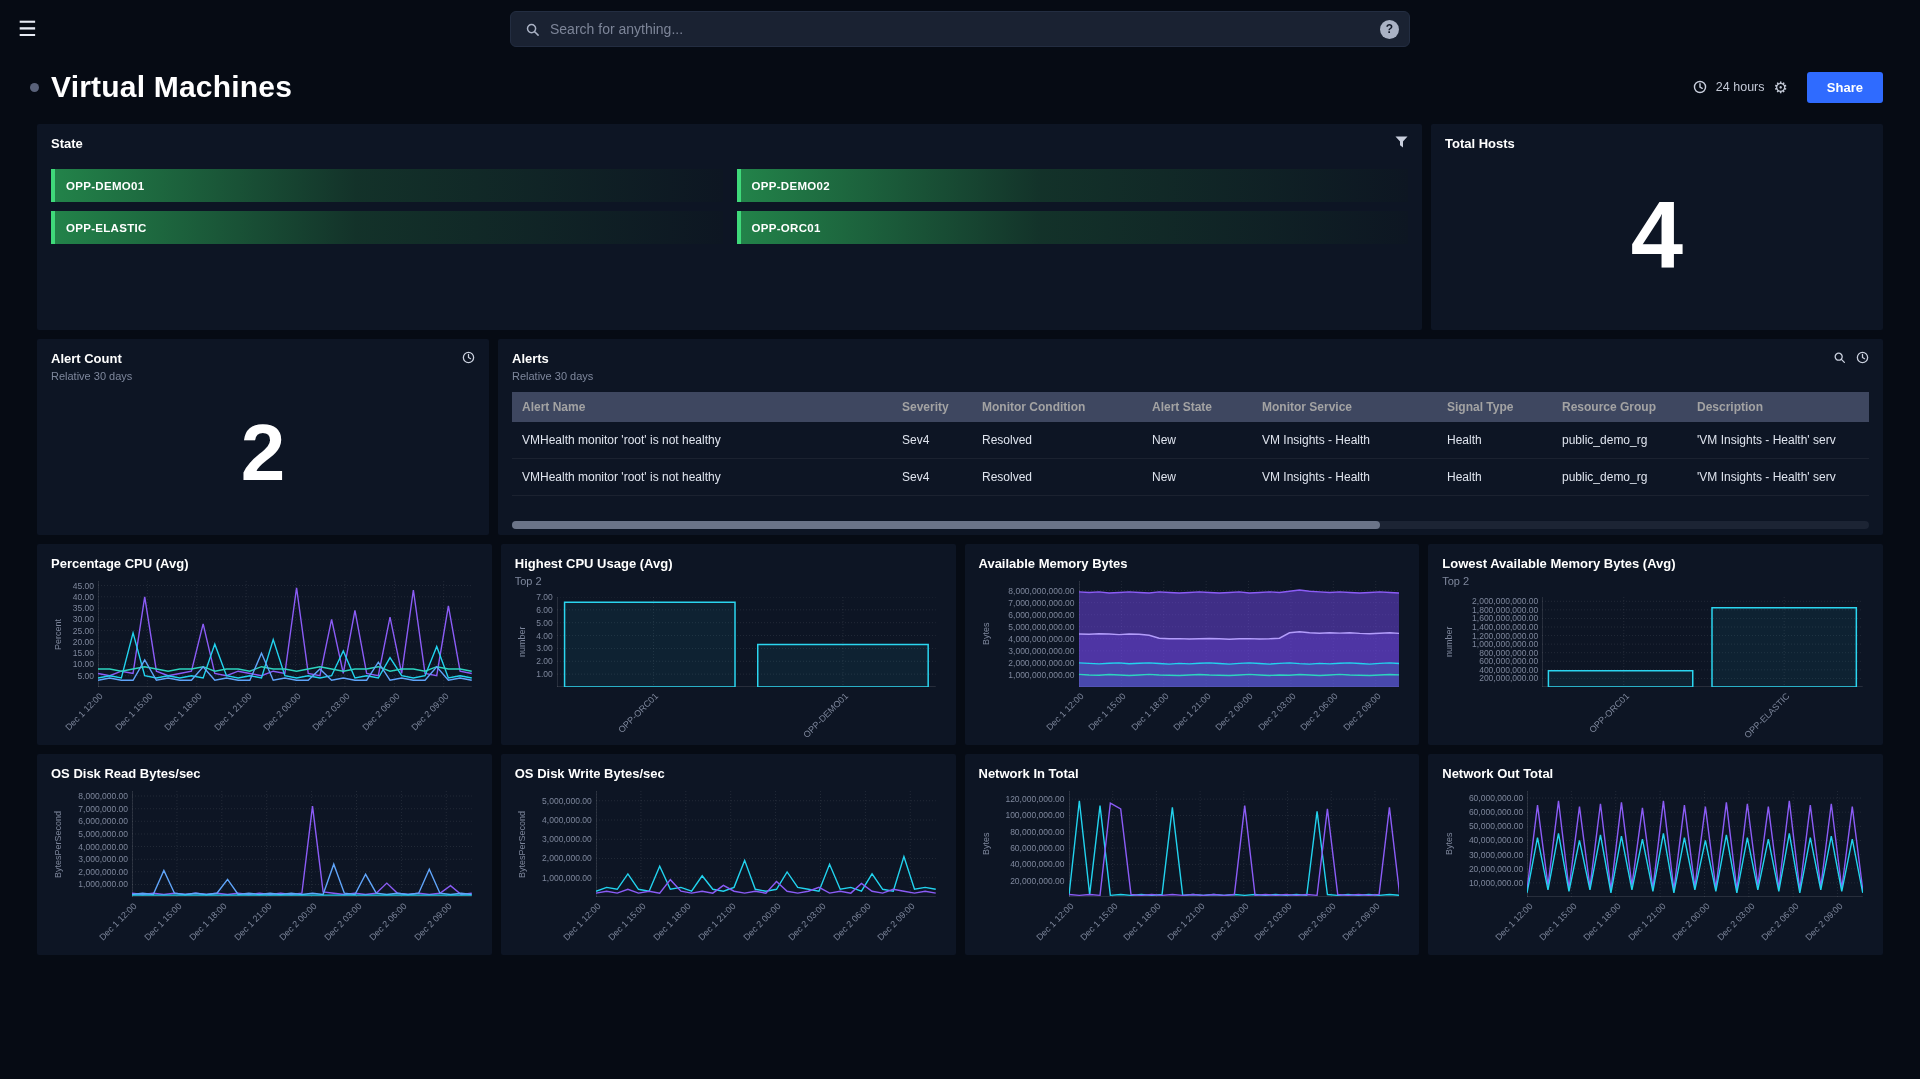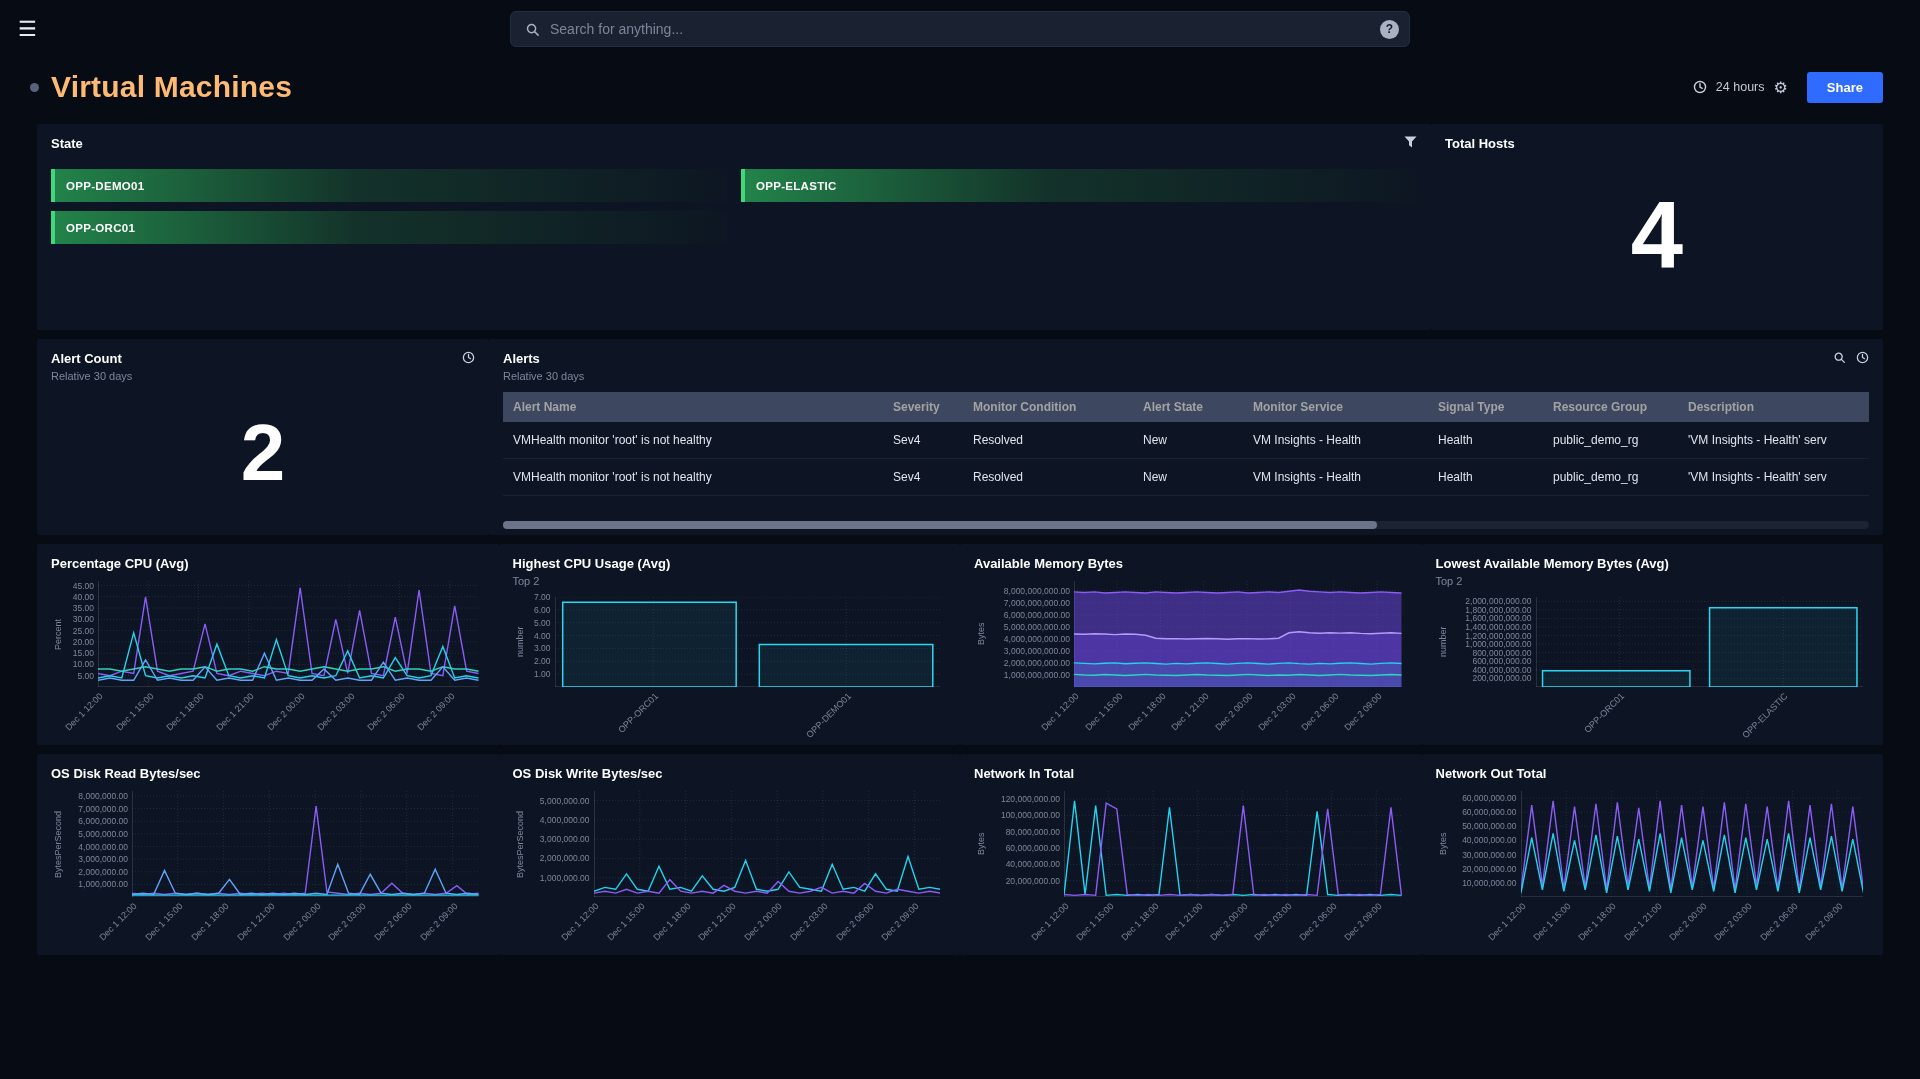--- a/index.html
+++ b/index.html
@@ -23,32 +23,32 @@
     color:#cdd3e0; font-size:14px; font-family:"Liberation Sans",sans-serif;
   }
   .searchbox input::placeholder { color:#7d8598; }
   .help-circle {
     width:19px; height:19px; border-radius:50%; background:#aab2c4; color:#101726;
     font-size:12px; font-weight:bold; display:flex; align-items:center; justify-content:center; cursor:pointer;
   }
   
   .page-header { display:flex; align-items:center; padding:14px 37px 20px 30px; }
   .title-dot { width:9px; height:9px; border-radius:50%; background:#59627a; margin-right:12px; }
-  .page-header h1 { font-size:30px; font-weight:800; letter-spacing:.2px; color:#fdba74; }
+  .page-header h1 { font-size:30px; font-weight:800; letter-spacing:.2px; color:#ffffff; }
   .header-right { margin-left:auto; display:flex; align-items:center; gap:9px; color:#aeb6c6; }
   .header-right .time-label { font-size:12.5px; color:#c3c9d6; }
   .gear { font-size:16px; color:#c3c9d6; cursor:pointer; }
   .share-btn {
     margin-left:10px; background:#2f6bff; color:#fff; border:none; border-radius:3px;
     font-size:13px; font-weight:bold; padding:8px 20px; cursor:pointer;
     font-family:"Liberation Sans",sans-serif;
   }
   
   main { padding:0 37px; }
-  .row { display:grid; margin-bottom:9px; }
+  .row { display:grid; gap:9px; margin-bottom:9px; }
   .row1 { grid-template-columns: 1fr 452px; height:206px; }
   .row2 { grid-template-columns: 452px 1fr; height:196px; }
   .row4col { grid-template-columns: repeat(4,1fr); height:201px; }
   
   .panel {
     background:#0d1524; border-radius:2px; padding:12px 14px; position:relative;
     overflow:hidden; display:flex; flex-direction:column;
   }
   .panel-head { display:flex; align-items:flex-start; }
   .panel-title { font-size:13px; font-weight:bold; color:#fff; }
@@ -155,20 +155,23 @@
           <span class="icon-btn">
             <svg width="13" height="12" viewBox="0 0 14 13" fill="currentColor">
                 <path d="M0.5 0.5h13L8.6 6v6.4L5.4 10V6Z"></path>
               </svg>
           </span>
         </span>
       </div>
       <div class="state-grid">
           <div class="state-item">
             <span>OPP-DEMO01</span>
+          </div>
+          <div class="state-item">
+            <span>OPP-DEMO02</span>
           </div>
           <div class="state-item">
             <span>OPP-ELASTIC</span>
           </div>
           <div class="state-item">
             <span>OPP-ORC01</span>
           </div>
         </div>
     </section>
 

